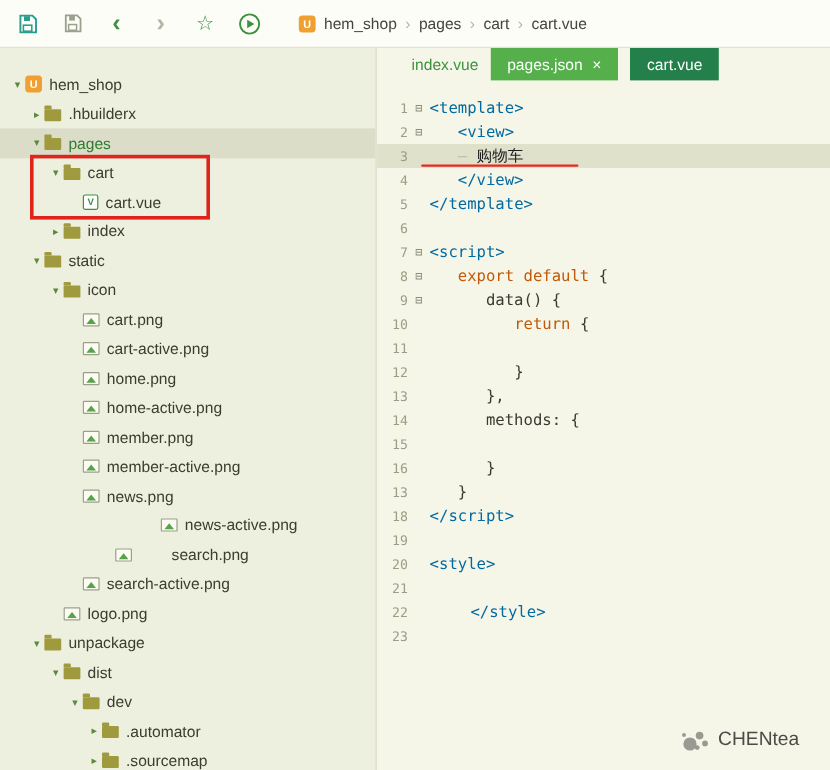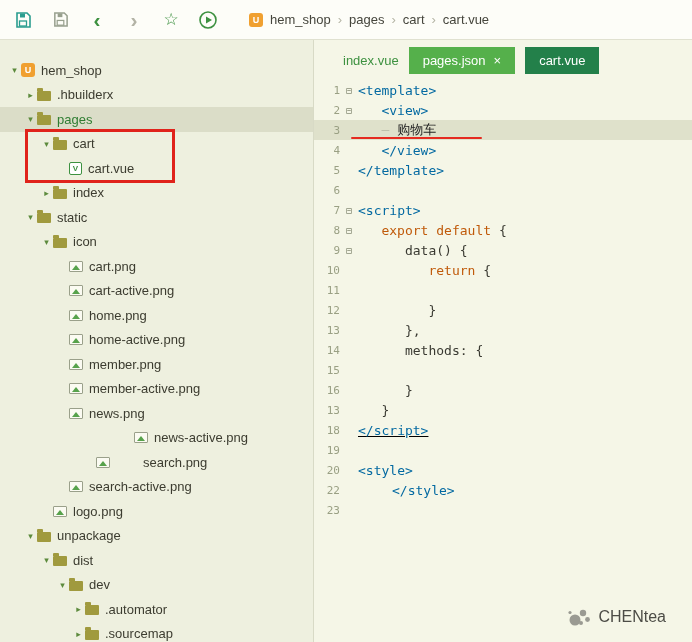--- a/index.html
+++ b/index.html
@@ -44,21 +44,21 @@
   .ic-image{width:14px;height:11px;border:1px solid #9aa08a;background:#fbfbf2;border-radius:1px;
     position:relative;display:inline-block;margin-right:6px}
   .ic-image::after{content:'';position:absolute;left:2px;bottom:1px;
     border-left:4px solid transparent;border-right:4px solid transparent;
     border-bottom:5px solid #57a24b}
   .annot-box{position:absolute;left:25px;top:89px;width:150px;height:54px;
     border:3px solid #e0231b;pointer-events:none;z-index:5}
 
   
   .editor{flex:1;background:#f5f6e7;display:flex;flex-direction:column;position:relative;min-width:0}
-  .tabbar{flex:0 0 34px;display:flex;align-items:flex-end;padding-left:29px;gap:10px}
+  .tabbar{flex:0 0 34px;display:flex;align-items:flex-start;padding-left:29px;gap:10px}
   .tab{height:27px;display:flex;align-items:center;padding:0 14px;font-size:13px;cursor:pointer;white-space:nowrap}
   .tab.plain{color:#3d9140;padding:0 0}
   .tab.green{background:#55b04b;color:#fff}
   .tab.active{background:#23804a;color:#fff}
   .tab .close{margin-left:8px;font-size:13px;cursor:pointer}
 
   .code{flex:1;padding-top:6px;font-family:"DejaVu Sans Mono","DejaVu Sans",monospace;
     font-size:13px;overflow:hidden;position:relative}
   .cl{height:20px;display:flex;align-items:center;position:relative}
   .cl.hl{background:#dfe1cb}
@@ -346,31 +346,36 @@
             <span class="lc" style="padding-left: 6ch;"><span class="s-pl">}</span></span>
           </div>
           <div class="cl">
             <span class="ln">13</span>
             <span class="fold"></span>
             <span class="lc" style="padding-left: 3ch;"><span class="s-pl">}</span></span>
           </div>
           <div class="cl">
             <span class="ln">18</span>
             <span class="fold"></span>
-            <span class="lc" style="padding-left: 0ch; text-decoration: underline;"><span class="s-tag">&lt;/script&gt;</span></span>
+            <span class="lc" style="padding-left: 0ch;"><span class="s-tag">&lt;/script&gt;</span></span>
           </div>
           <div class="cl">
             <span class="ln">19</span>
             <span class="fold"></span>
             <span class="lc" style="padding-left: 0ch;"></span>
           </div>
           <div class="cl">
             <span class="ln">20</span>
             <span class="fold"></span>
             <span class="lc" style="padding-left: 0ch;"><span class="s-tag">&lt;style&gt;</span></span>
+          </div>
+          <div class="cl">
+            <span class="ln">21</span>
+            <span class="fold"></span>
+            <span class="lc" style="padding-left: 0ch;"></span>
           </div>
           <div class="cl">
             <span class="ln">22</span>
             <span class="fold"></span>
             <span class="lc" style="padding-left: 0ch; margin-left: 34px;"><span class="s-tag">&lt;/style&gt;</span></span>
           </div>
           <div class="cl">
             <span class="ln">23</span>
             <span class="fold"></span>
             <span class="lc" style="padding-left: 0ch;"></span>

